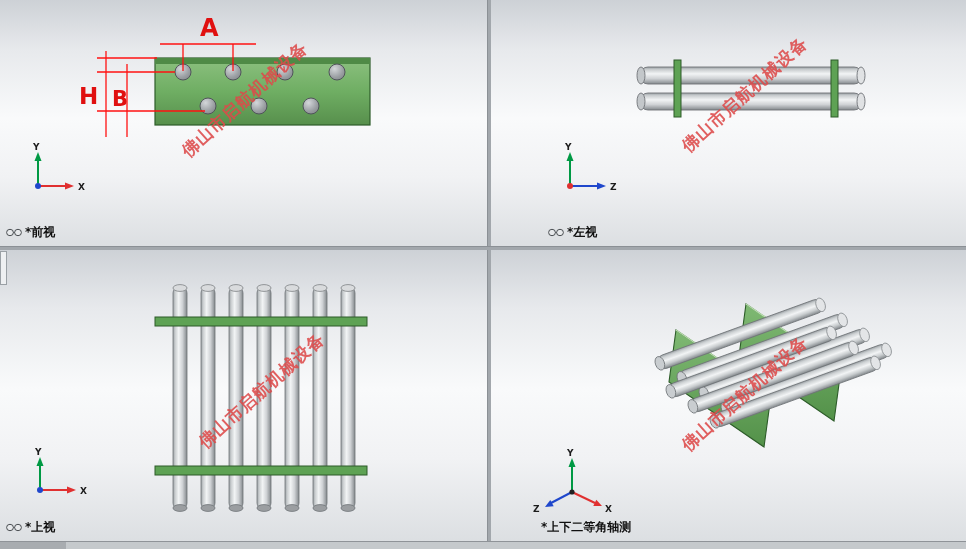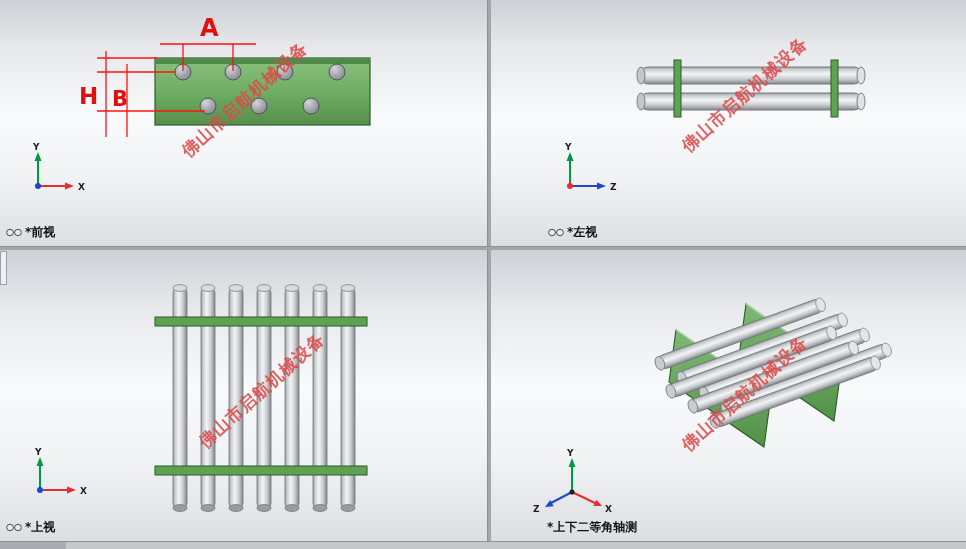--- a/index.html
+++ b/index.html
@@ -11,21 +11,21 @@
   .quad.bl{left:0;top:249px;width:487px;height:292px;}
   .quad.br{left:490px;top:249px;width:476px;height:292px;}
   .divider-v{position:absolute;left:487px;top:0;width:3px;height:541px;background:#a2a7ac;border-left:1px solid #8b9095;}
   .divider-h{position:absolute;left:0;top:246px;width:966px;height:3px;background:#a2a7ac;border-top:1px solid #8b9095;}
   .bottom-strip{position:absolute;left:0;top:541px;width:966px;height:8px;background:#c5c9cc;border-top:1px solid #8f9398;}
   .bottom-strip .seg{position:absolute;left:0;top:0;width:66px;height:8px;background:#a8acb0;}
   .pane-splitter{position:absolute;left:0;top:251px;width:7px;height:34px;background:#eef0f2;border:1px solid #9aa0a5;box-sizing:border-box;}
   .vlabel{position:absolute;left:6px;bottom:5px;display:flex;align-items:center;gap:3px;
           font-size:12px;font-weight:bold;color:#101010;white-space:nowrap;}
   .vlabel.indent{left:58px;}
-  .vlabel.noicon{left:57px;}
+  .vlabel.noicon{left:51px;}
   .vicon{display:inline-flex;align-items:center;}
   svg{display:block;}
   .wm{fill:#dd4a4a;fill-opacity:.88;font-size:17px;font-weight:bold;letter-spacing:1px;}
   .axlbl{font-size:9px;font-weight:bold;fill:#1b1b1b;}
   .dimtxt{font-weight:bold;fill:#e01010;}
 </style>
 </head>
 <body>
 
 <div id="screen">

